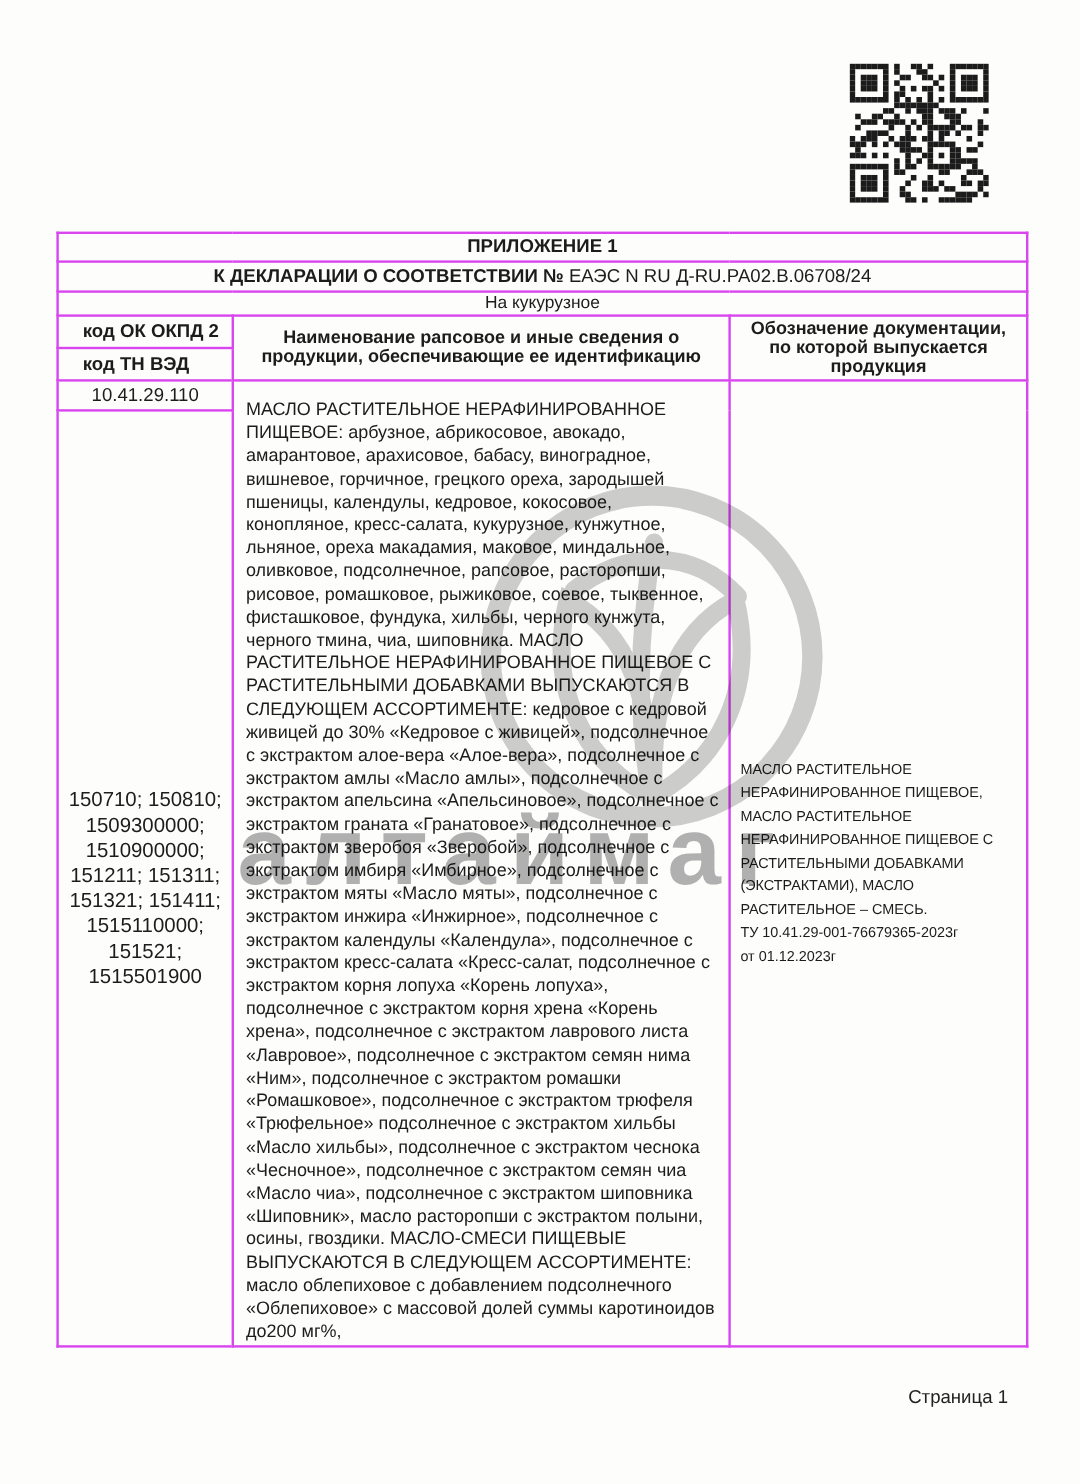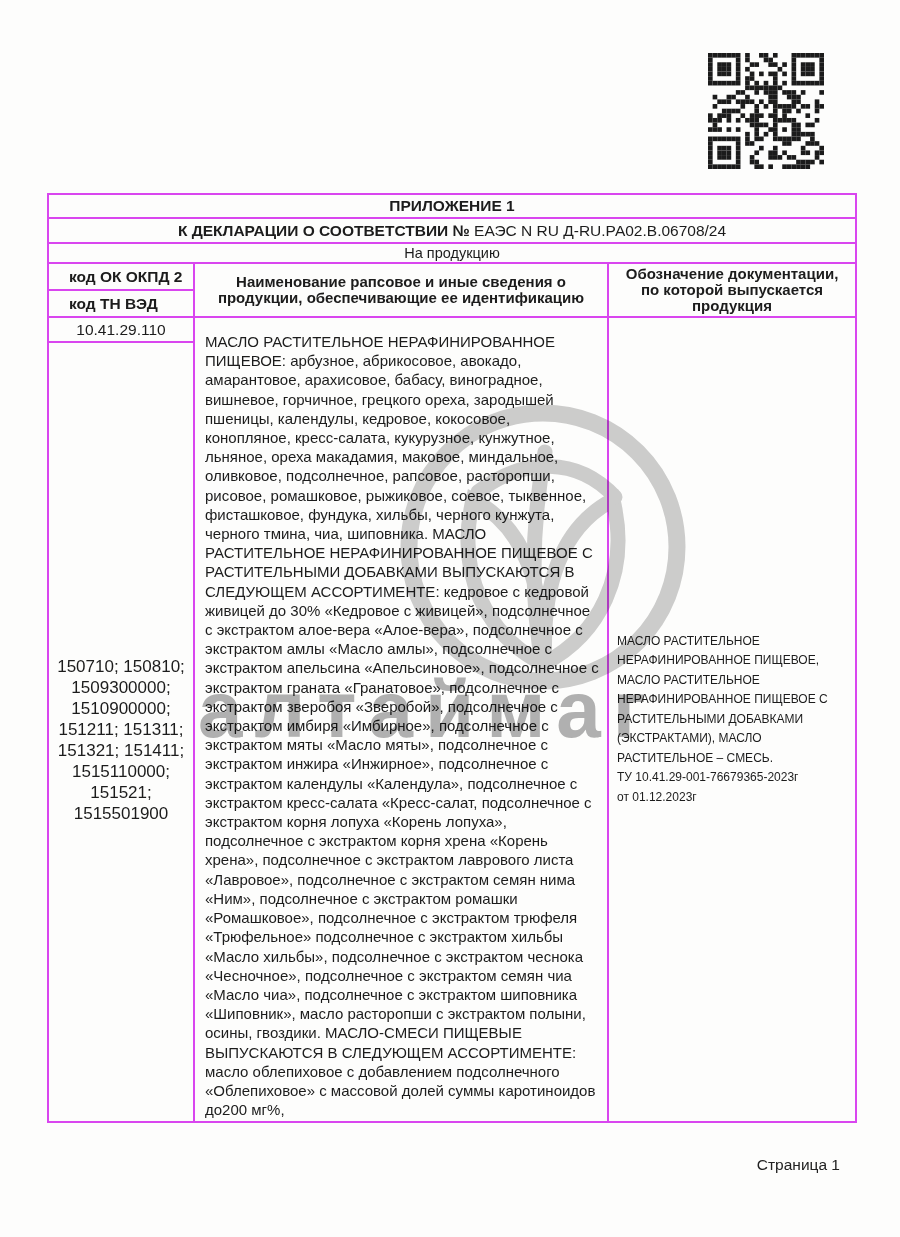--- a/index.html
+++ b/index.html
@@ -393,21 +393,21 @@
         <col style="width:248px">
     </colgroup>
     <tbody>
         <tr>
       <td colspan="3" class="c title">ПРИЛОЖЕНИЕ 1</td>
     </tr>
     <tr>
       <td colspan="3" class="c decl"><span class="b">К ДЕКЛАРАЦИИ О СООТВЕТСТВИИ №</span>&nbsp;<span>ЕАЭС N RU Д-RU.РА02.В.06708/24</span></td>
     </tr>
     <tr>
-      <td colspan="3" class="c sub">На продукцию</td>
+      <td colspan="3" class="c sub">На кукурузное</td>
     </tr>
     <tr>
       <td class="b hleft">код ОК ОКПД 2</td>
       <td rowspan="2" class="b c hdr">Наименование рапсовое и иные сведения о продукции, обеспечивающие ее идентификацию</td>
       <td rowspan="2" class="b c hdr">Обозначение документации, по которой выпускается продукция</td>
     </tr>
     <tr>
       <td class="b hleft top">код ТН ВЭД</td>
     </tr>
     <tr>

